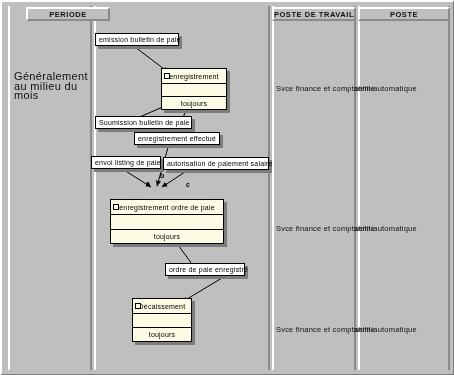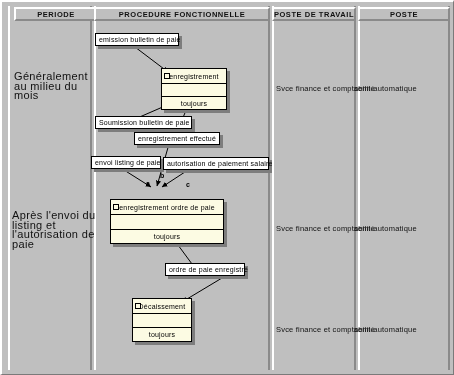--- a/index.html
+++ b/index.html
@@ -48,21 +48,21 @@
     box-sizing: border-box;
     display: flex;
     align-items: center;
     justify-content: center;
     font-size: 7.5px;
     font-weight: bold;
     letter-spacing: 0.55px;
     color: #111;
     white-space: nowrap;
   }
-  .hdr-periode   { left: 12px;   width: 84px; }
+  .hdr-periode   { left: 24px;   width: 84px; }
   .hdr-procedure { left: 92px;  width: 176px; }
   .hdr-poste     { left: 270px; width: 84px; }
   .hdr-type      { left: 356px; width: 92px; }
 
   
   .period-text {
     position: absolute;
     font-size: 11px;
     line-height: 9.5px;
     color: #111;
@@ -171,26 +171,24 @@
 <body>
 
 <div id="page">
 
   <div class="col col-periode"></div>
   <div class="col col-procedure"></div>
   <div class="col col-poste"></div>
   <div class="col col-type"></div>
 
   <div class="hdr hdr-periode">PERIODE</div>
-  <div class="hdr hdr-procedure">PROCEDURE FONCTIONNELLE</div>
   <div class="hdr hdr-poste">POSTE DE TRAVAIL</div>
   <div class="hdr hdr-type">POSTE</div>
 
   <div class="period-text pt1">Généralement au milieu du mois</div>
-  <div class="period-text pt2">Après l'envoi du listing et l'autorisation de paie</div>
 
   <div class="cell-text poste1">Svce finance et comptabilité</div>
   <div class="cell-text poste2">Svce finance et comptabilité</div>
   <div class="cell-text poste3">Svce finance et comptabilité</div>
 
   <div class="cell-text type1">semi-automatique</div>
   <div class="cell-text type2">semi-automatique</div>
   <div class="cell-text type3">semi-automatique</div>
 
   <svg class="wires" viewBox="0 0 454 375">

